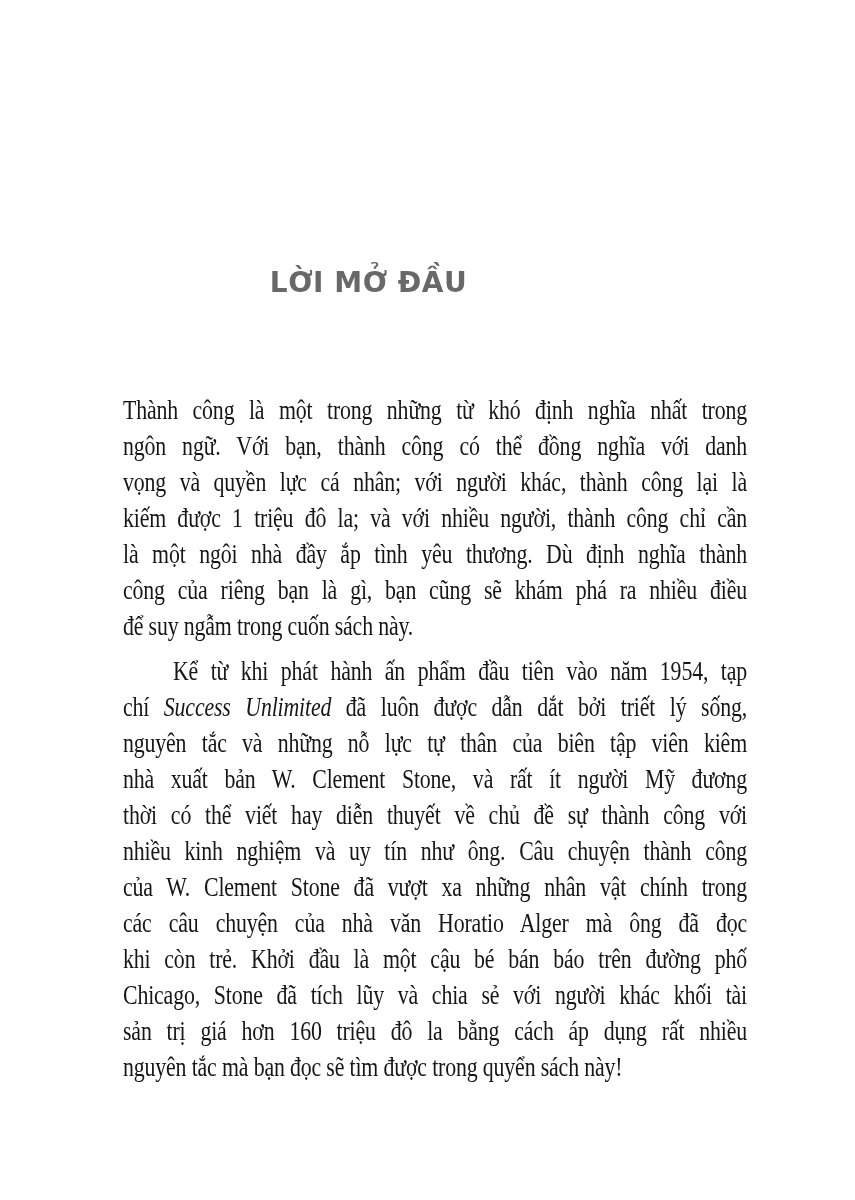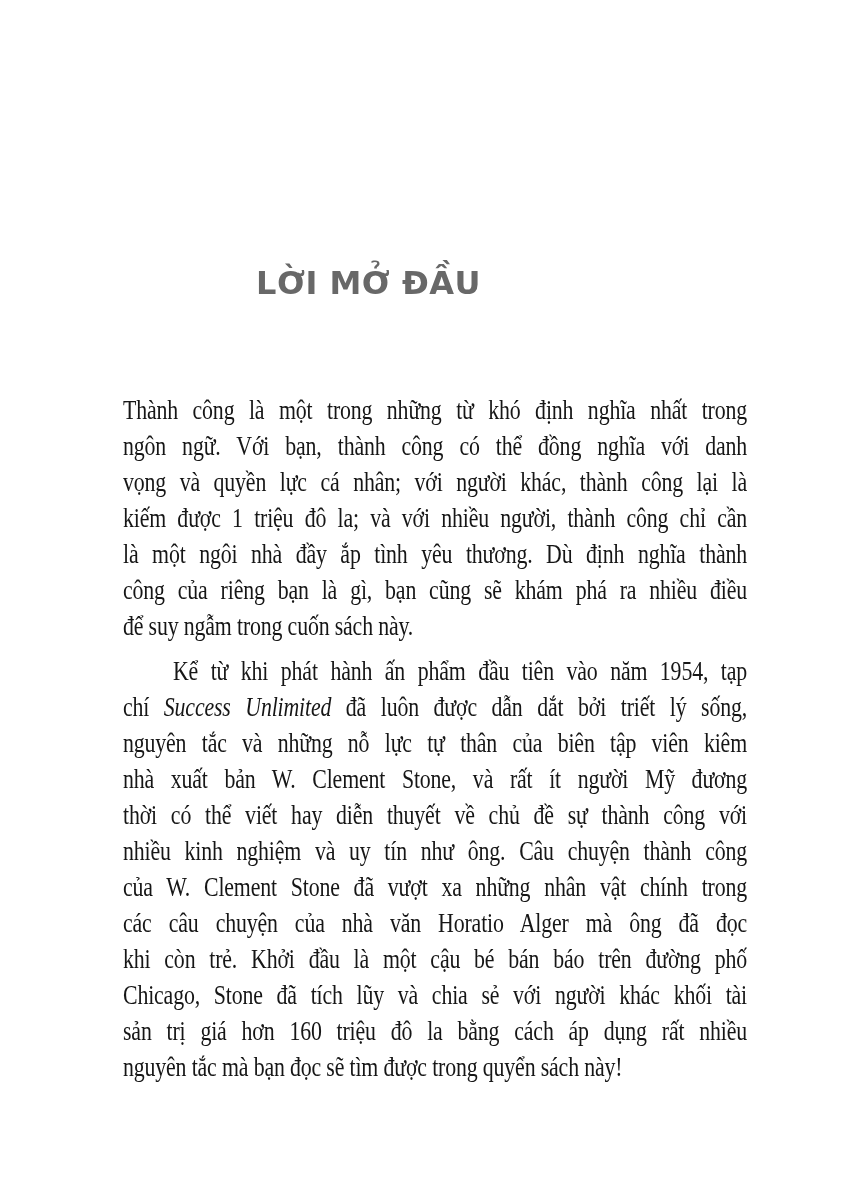--- a/index.html
+++ b/index.html
@@ -15,21 +15,21 @@
     overflow: hidden;
   }
   .page-title {
     position: absolute;
     top: 266px;
     left: 0;
     width: 737px;
     text-align: center;
     font-family: "DejaVu Sans", sans-serif;
     font-weight: bold;
-    font-size: 32px;
+    font-size: 28px;
     line-height: 34px;
     letter-spacing: 0.5px;
     color: #686868;
   }
   .content {
     position: absolute;
     top: 392px;
     left: 123px;
     width: 800px;
     transform: scaleX(0.78);

